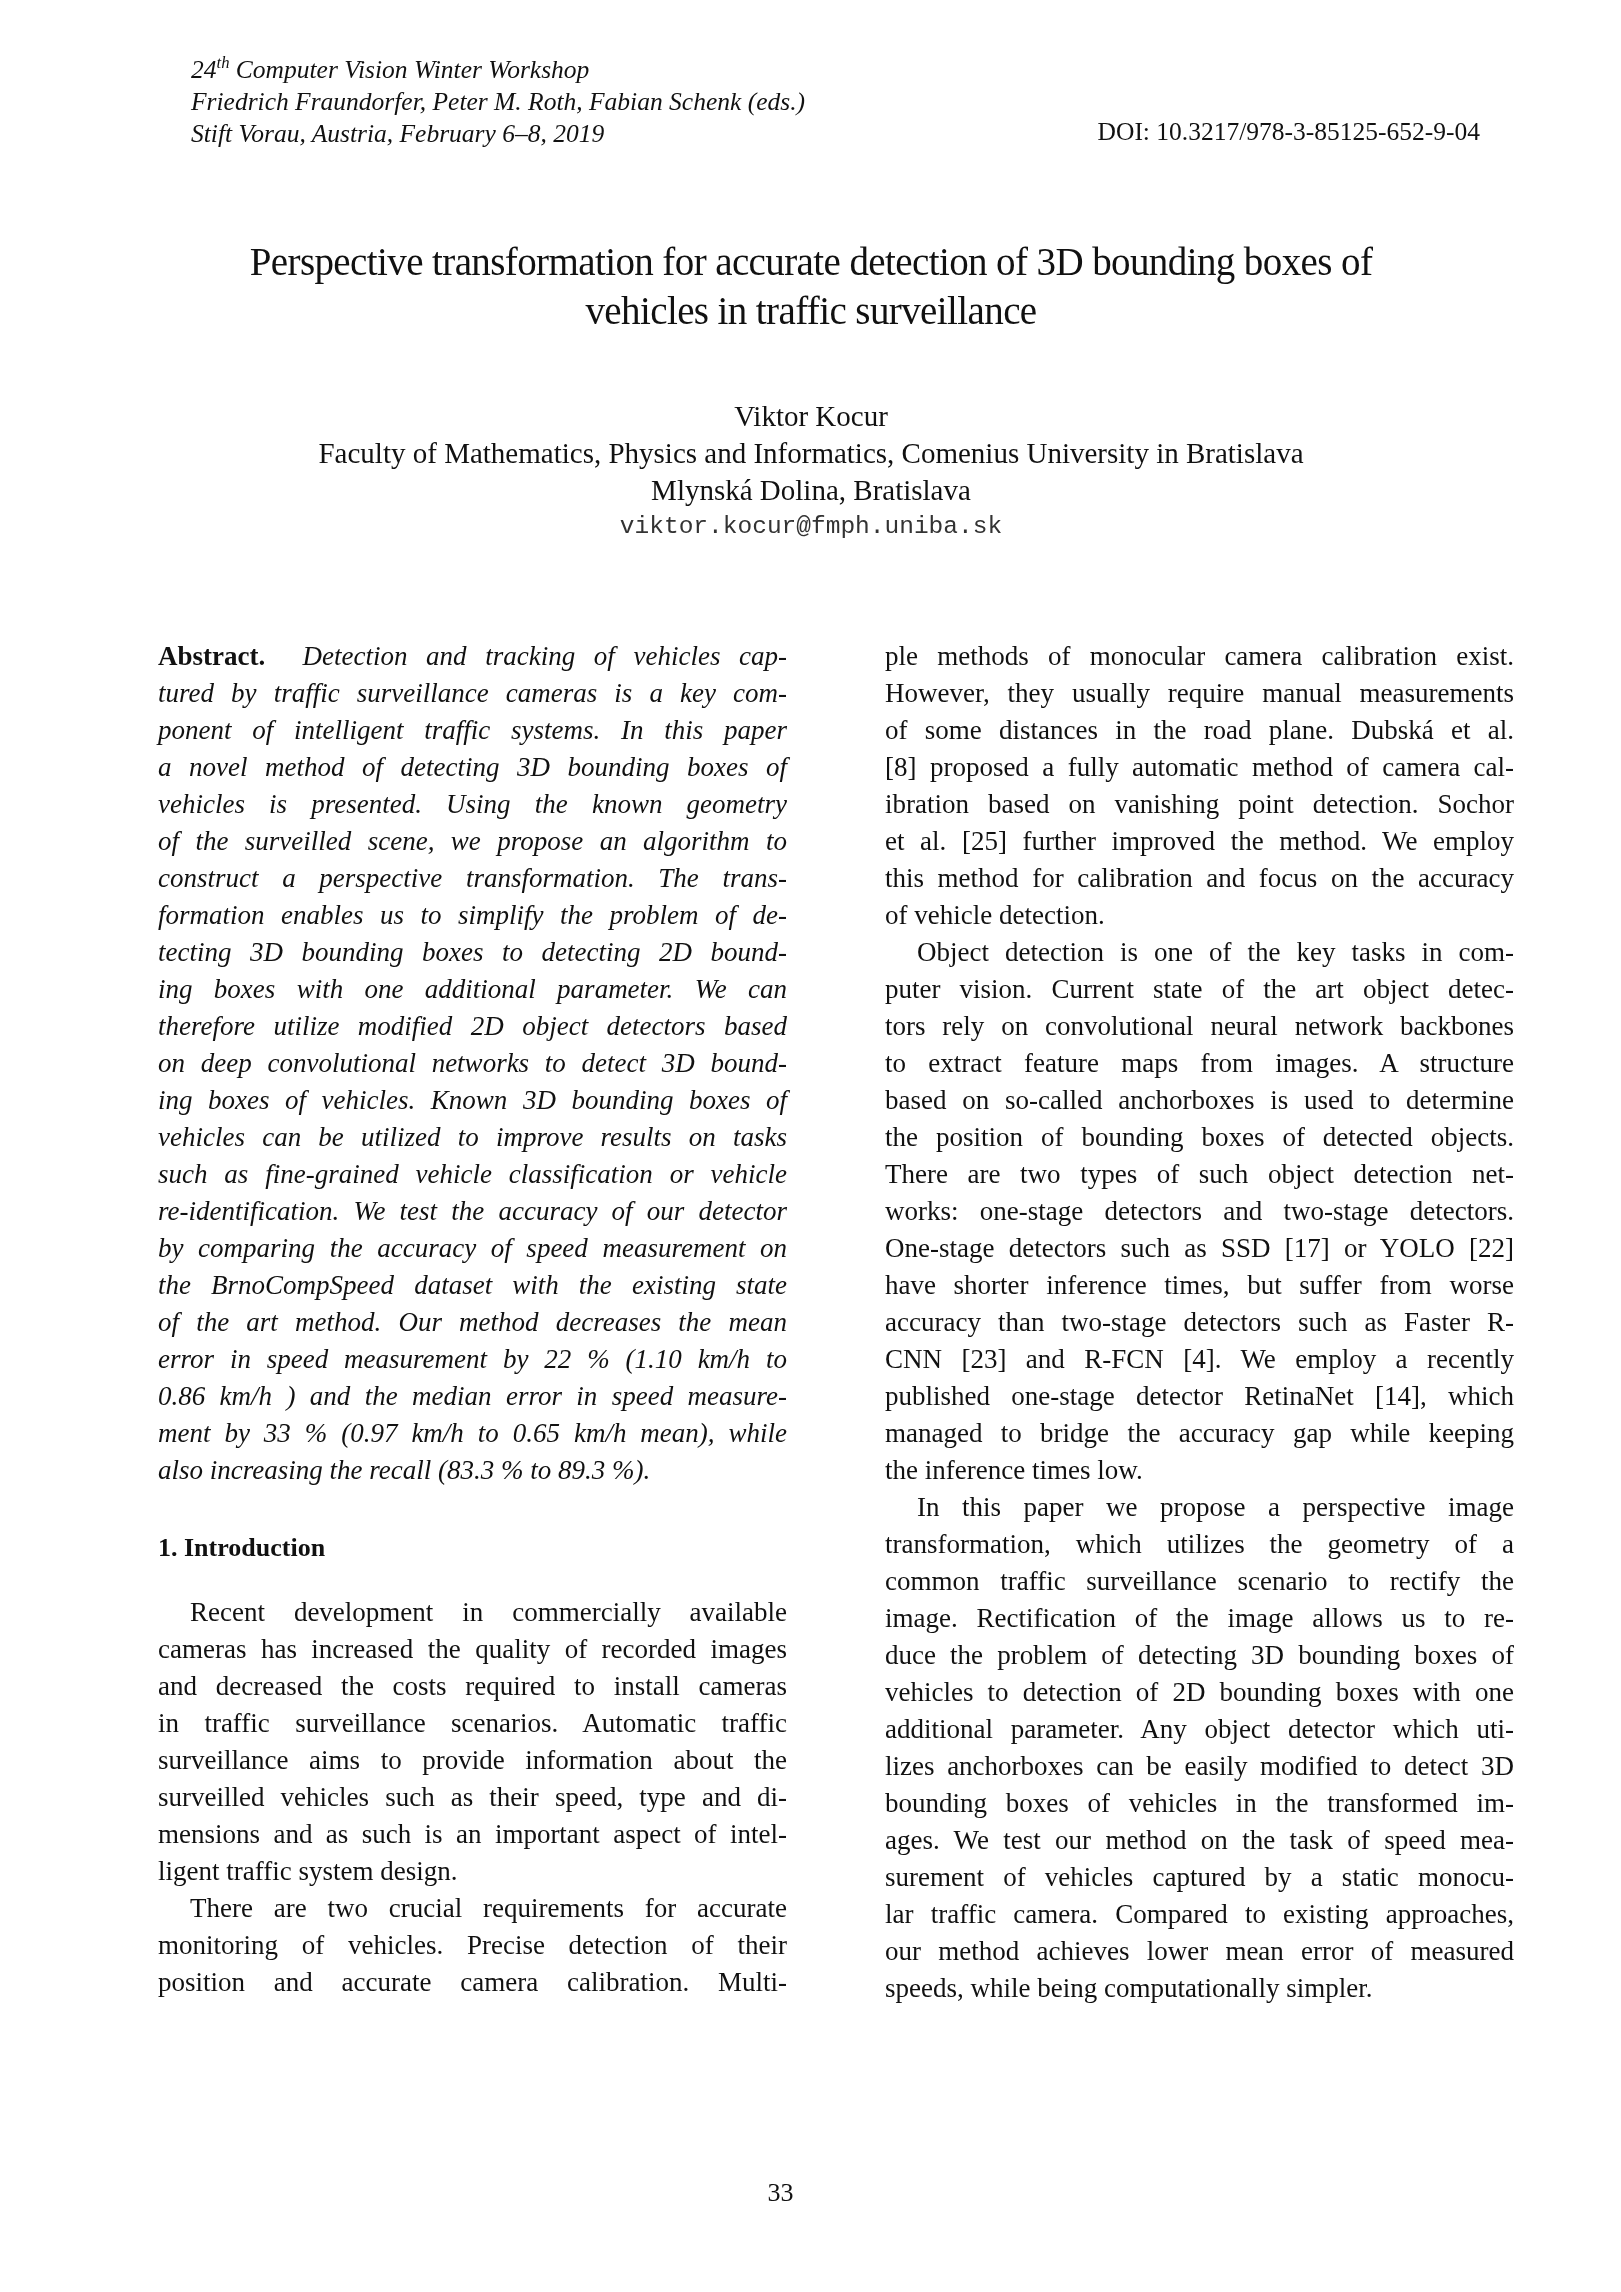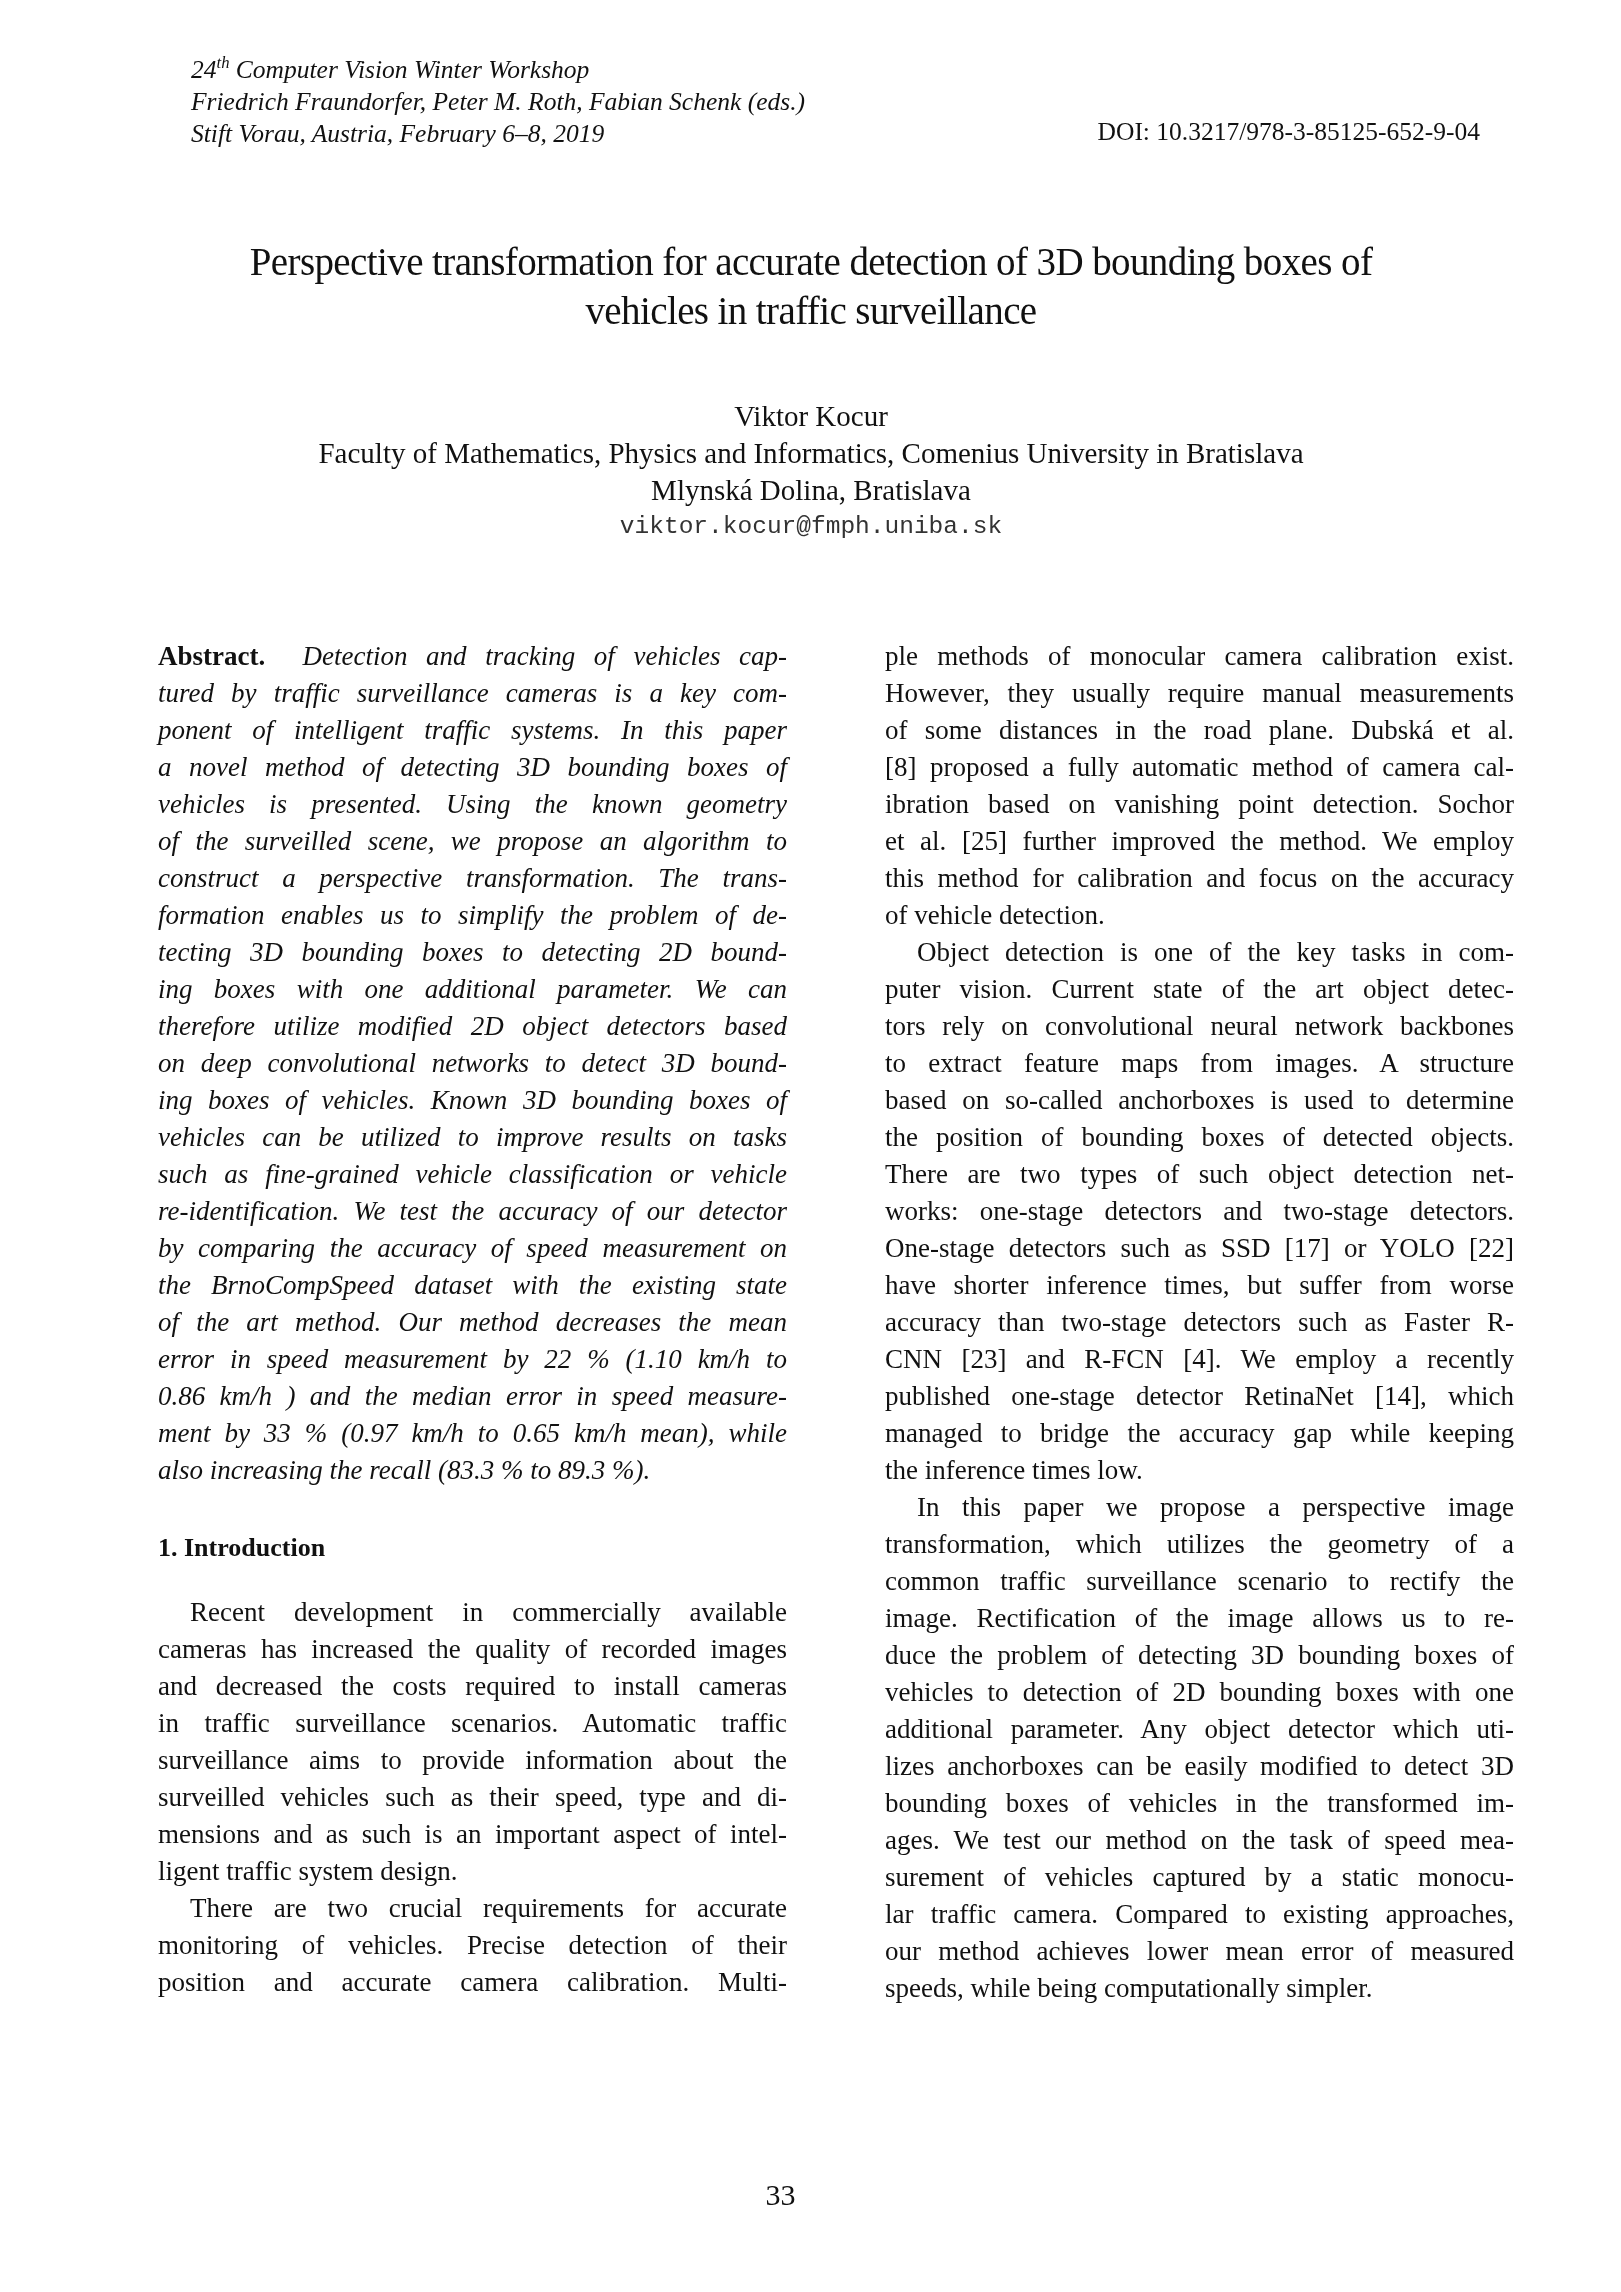--- a/index.html
+++ b/index.html
@@ -42,21 +42,21 @@
   .ln.last { text-align-last: left; }
   .ln.indent { text-indent: 32px; }
   .it { font-style: italic; }
   .abs-label { font-weight: bold; font-style: normal; }
   .sec-heading {
     font-weight: bold; font-size: 26px; line-height: 39px;
     margin-top: 39px; margin-bottom: 27px;
   }
   .page-num {
     position: absolute; left: 0; width: 1561px; top: 2178px;
-    text-align: center; font-size: 30px;
+    text-align: center; font-size: 26px;
   }
 </style>
 </head>
 <body>
 
 <div class="header-left">
   <div><span>24</span><sup>th</sup> <span>Computer Vision Winter Workshop</span></div>
   <div>Friedrich Fraundorfer, Peter M. Roth, Fabian Schenk (eds.)</div>
   <div>Stift Vorau, Austria, February 6–8, 2019</div>
 </div>

